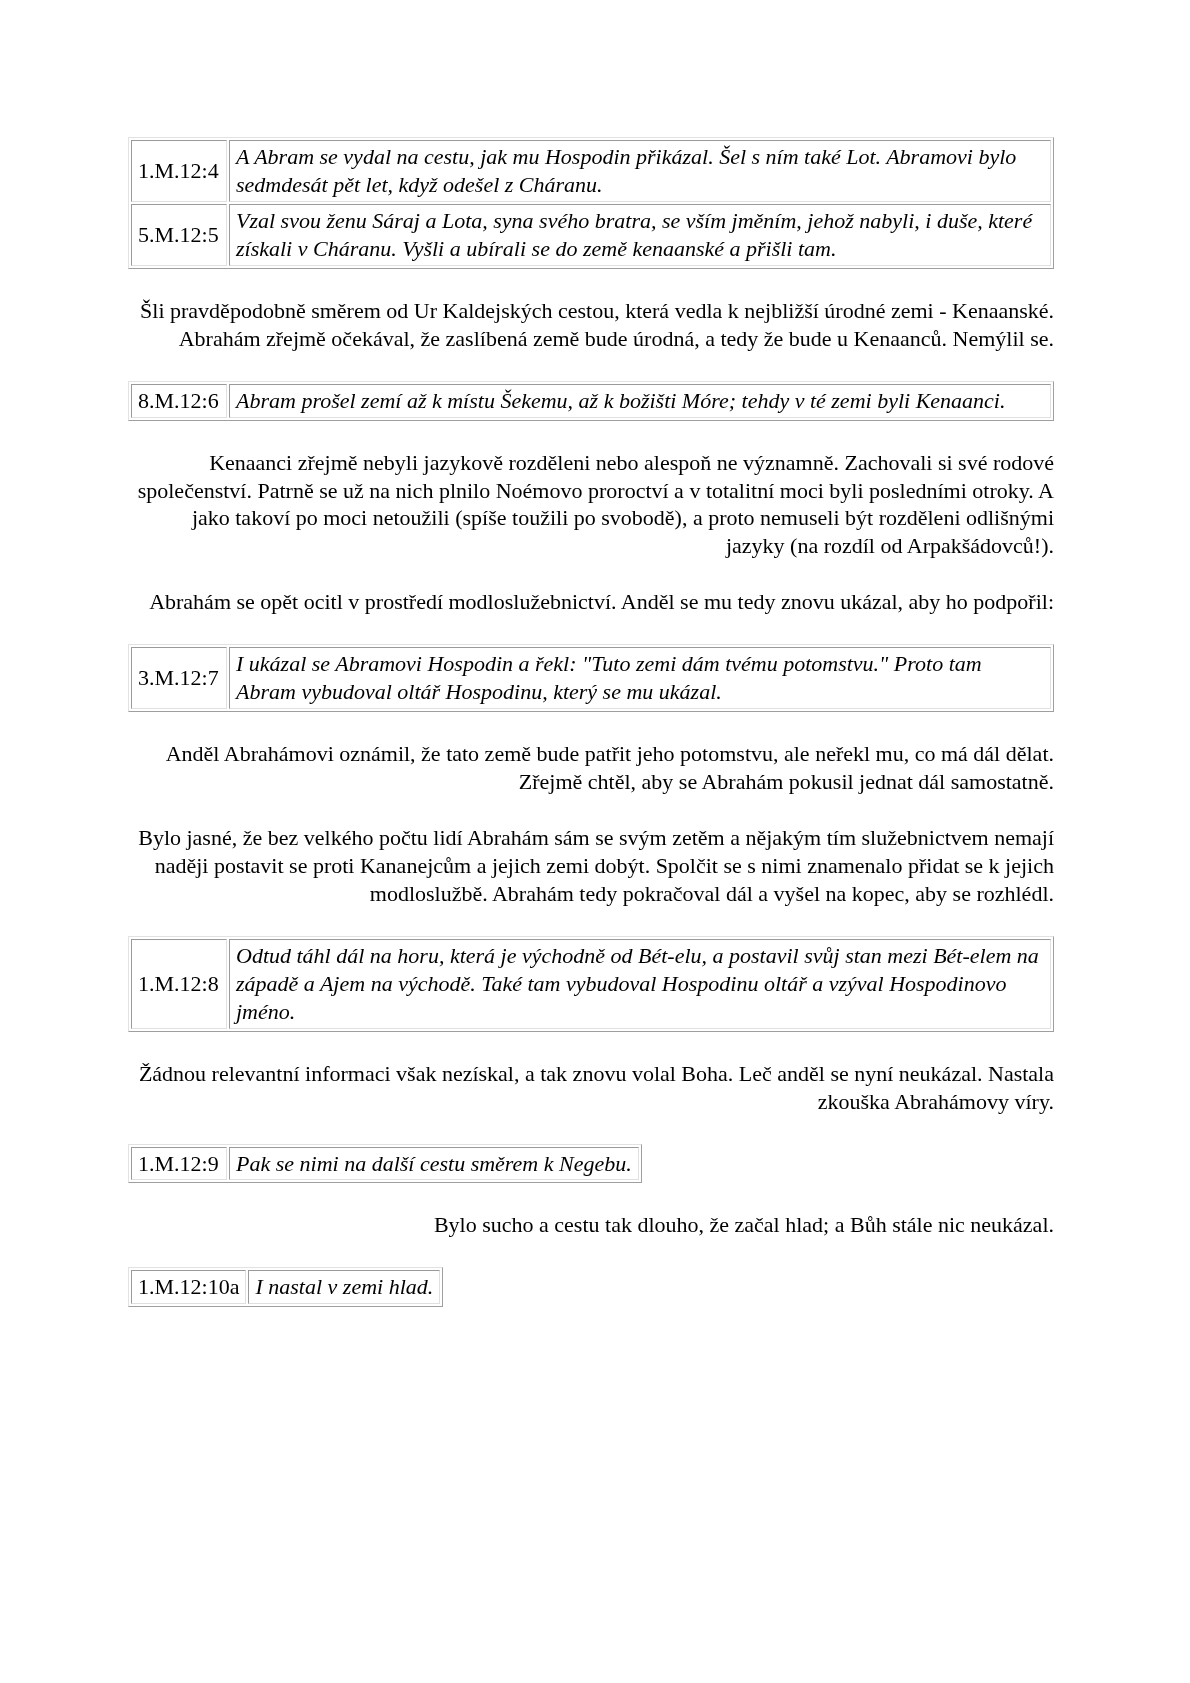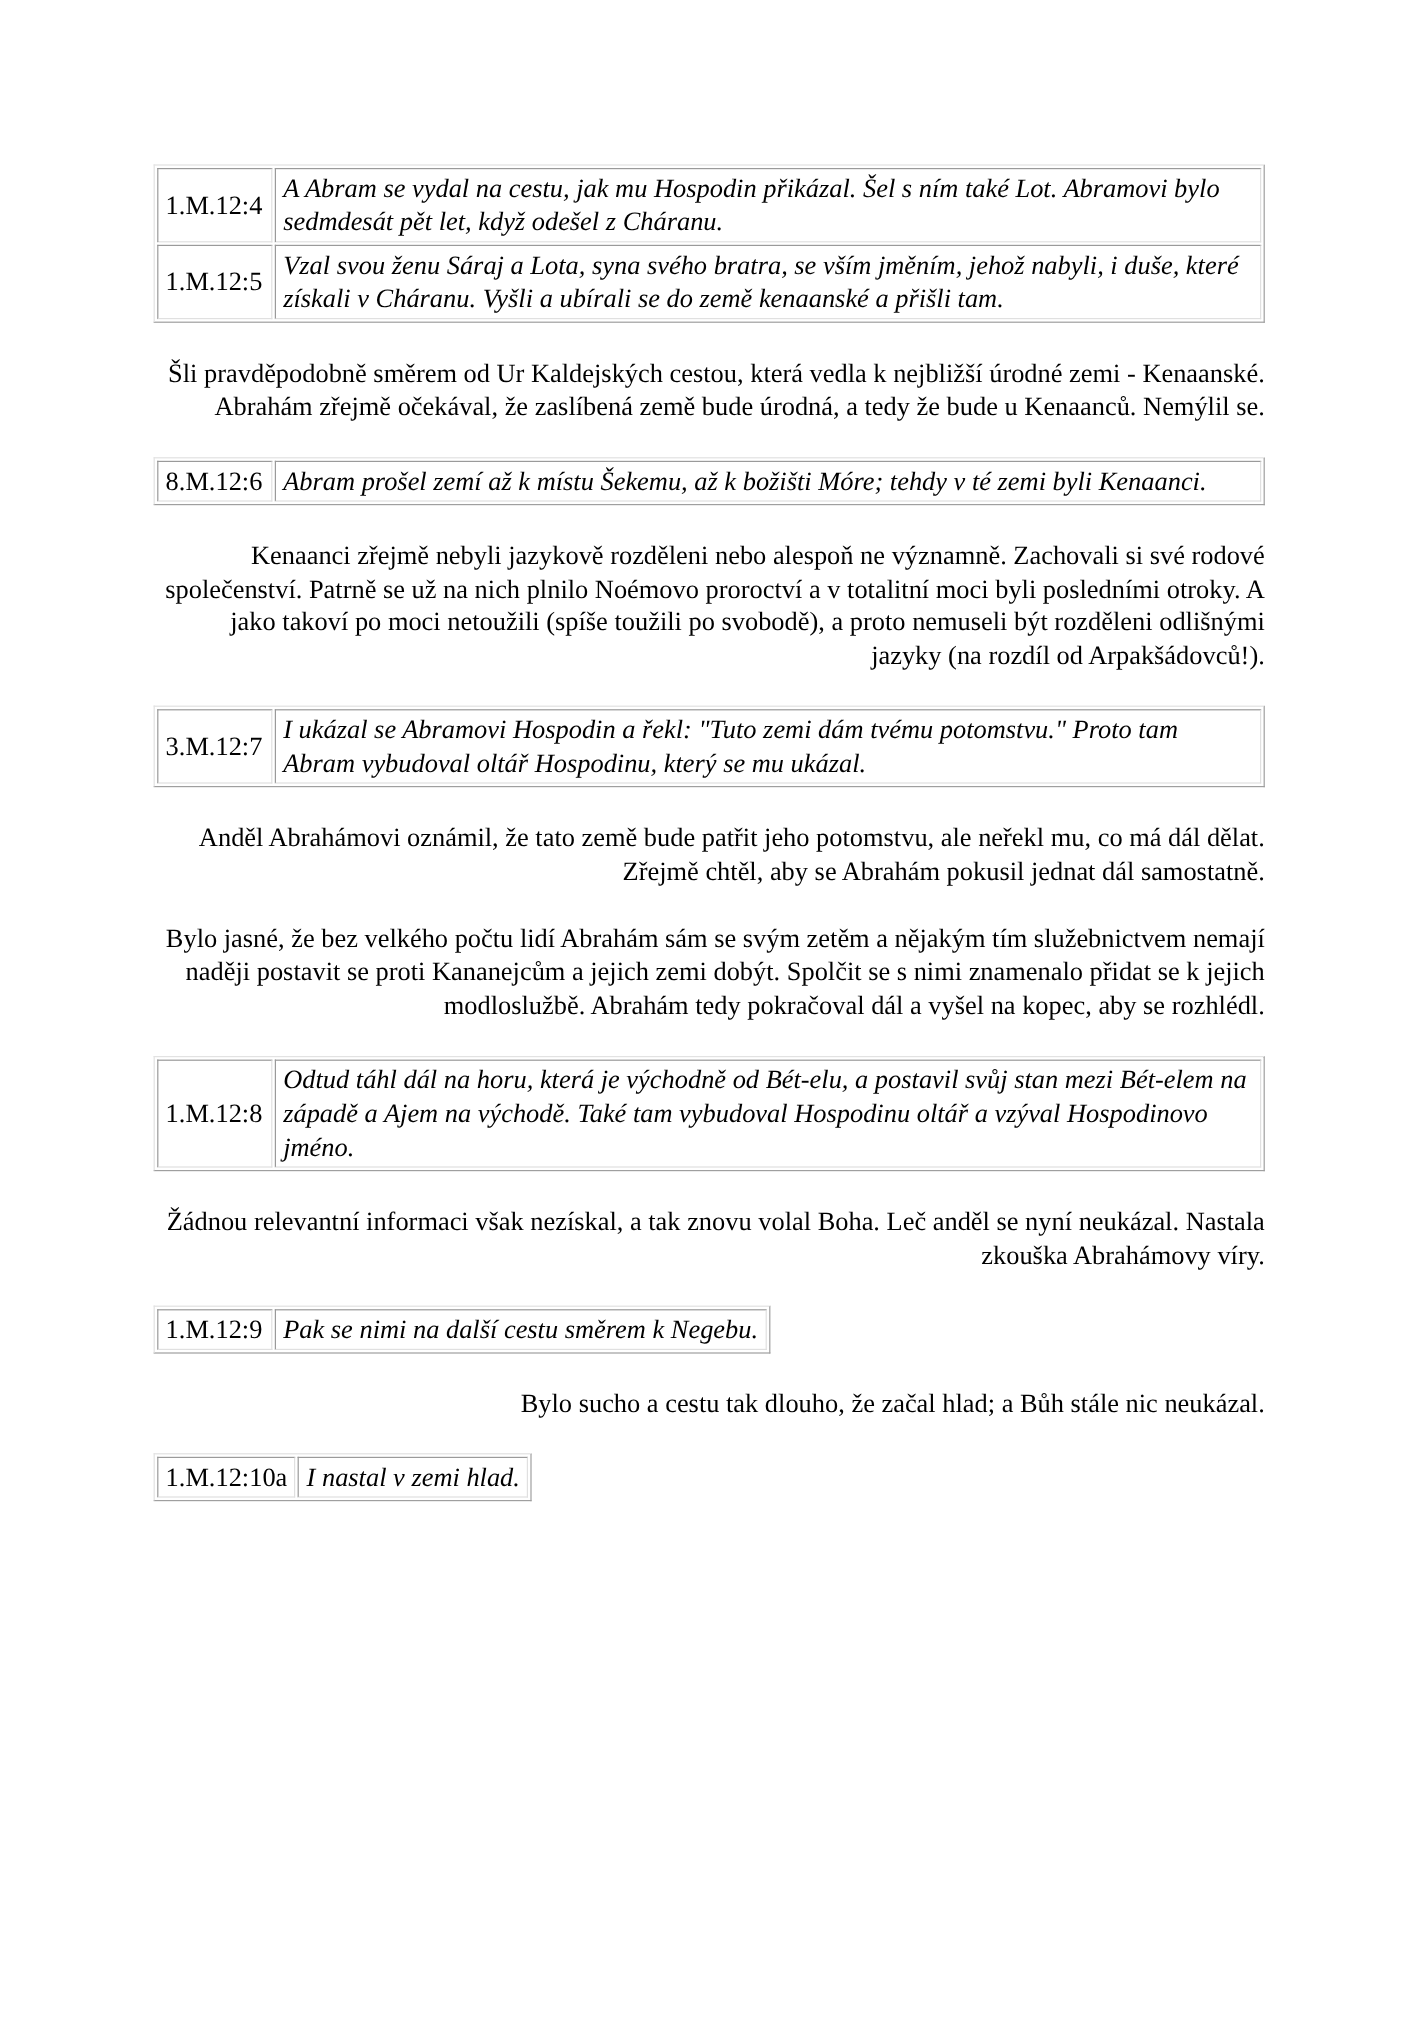--- a/index.html
+++ b/index.html
@@ -61,39 +61,40 @@
 
 <div class="content">
 
   <table class="verse-table full">
     <tbody>
       <tr>
         <td class="verse-ref">1.M.12:4</td>
         <td class="verse-text">A Abram se vydal na cestu, jak mu Hospodin přikázal. Šel s ním také Lot. Abramovi bylo sedmdesát pět let, když odešel z Cháranu.</td>
       </tr>
       <tr>
-        <td class="verse-ref">1.M.12:5</td>
+        <td class="verse-ref">5.M.12:5</td>
         <td class="verse-text">Vzal svou ženu Sáraj a Lota, syna svého bratra, se vším jměním, jehož nabyli, i duše, které získali v Cháranu. Vyšli a ubírali se do země kenaanské a přišli tam.</td>
       </tr>
     </tbody>
   </table>
 
   <p class="body-text">Šli pravděpodobně směrem od Ur Kaldejských cestou, která vedla k nejbližší úrodné zemi - Kenaanské. Abrahám zřejmě očekával, že zaslíbená země bude úrodná, a tedy že bude u Kenaanců. Nemýlil se.</p>
 
   <table class="verse-table full">
     <tbody>
       <tr>
         <td class="verse-ref">8.M.12:6</td>
         <td class="verse-text">Abram prošel zemí až k místu Šekemu, až k božišti Móre; tehdy v té zemi byli Kenaanci.</td>
       </tr>
     </tbody>
   </table>
 
   <p class="body-text">Kenaanci zřejmě nebyli jazykově rozděleni nebo alespoň ne významně. Zachovali si své rodové společenství. Patrně se už na nich plnilo Noémovo proroctví a v totalitní moci byli posledními otroky. A jako takoví po moci netoužili (spíše toužili po svobodě), a proto nemuseli být rozděleni odlišnými jazyky (na rozdíl od Arpakšádovců!).</p>
 
+  <p class="body-text">Abrahám se opět ocitl v prostředí modloslužebnictví. Anděl se mu tedy znovu ukázal, aby ho podpořil:</p>
 
   <table class="verse-table full">
     <tbody>
       <tr>
         <td class="verse-ref">3.M.12:7</td>
         <td class="verse-text">I ukázal se Abramovi Hospodin a řekl: "Tuto zemi dám tvému potomstvu." Proto tam Abram vybudoval oltář Hospodinu, který se mu ukázal.</td>
       </tr>
     </tbody>
   </table>
 

